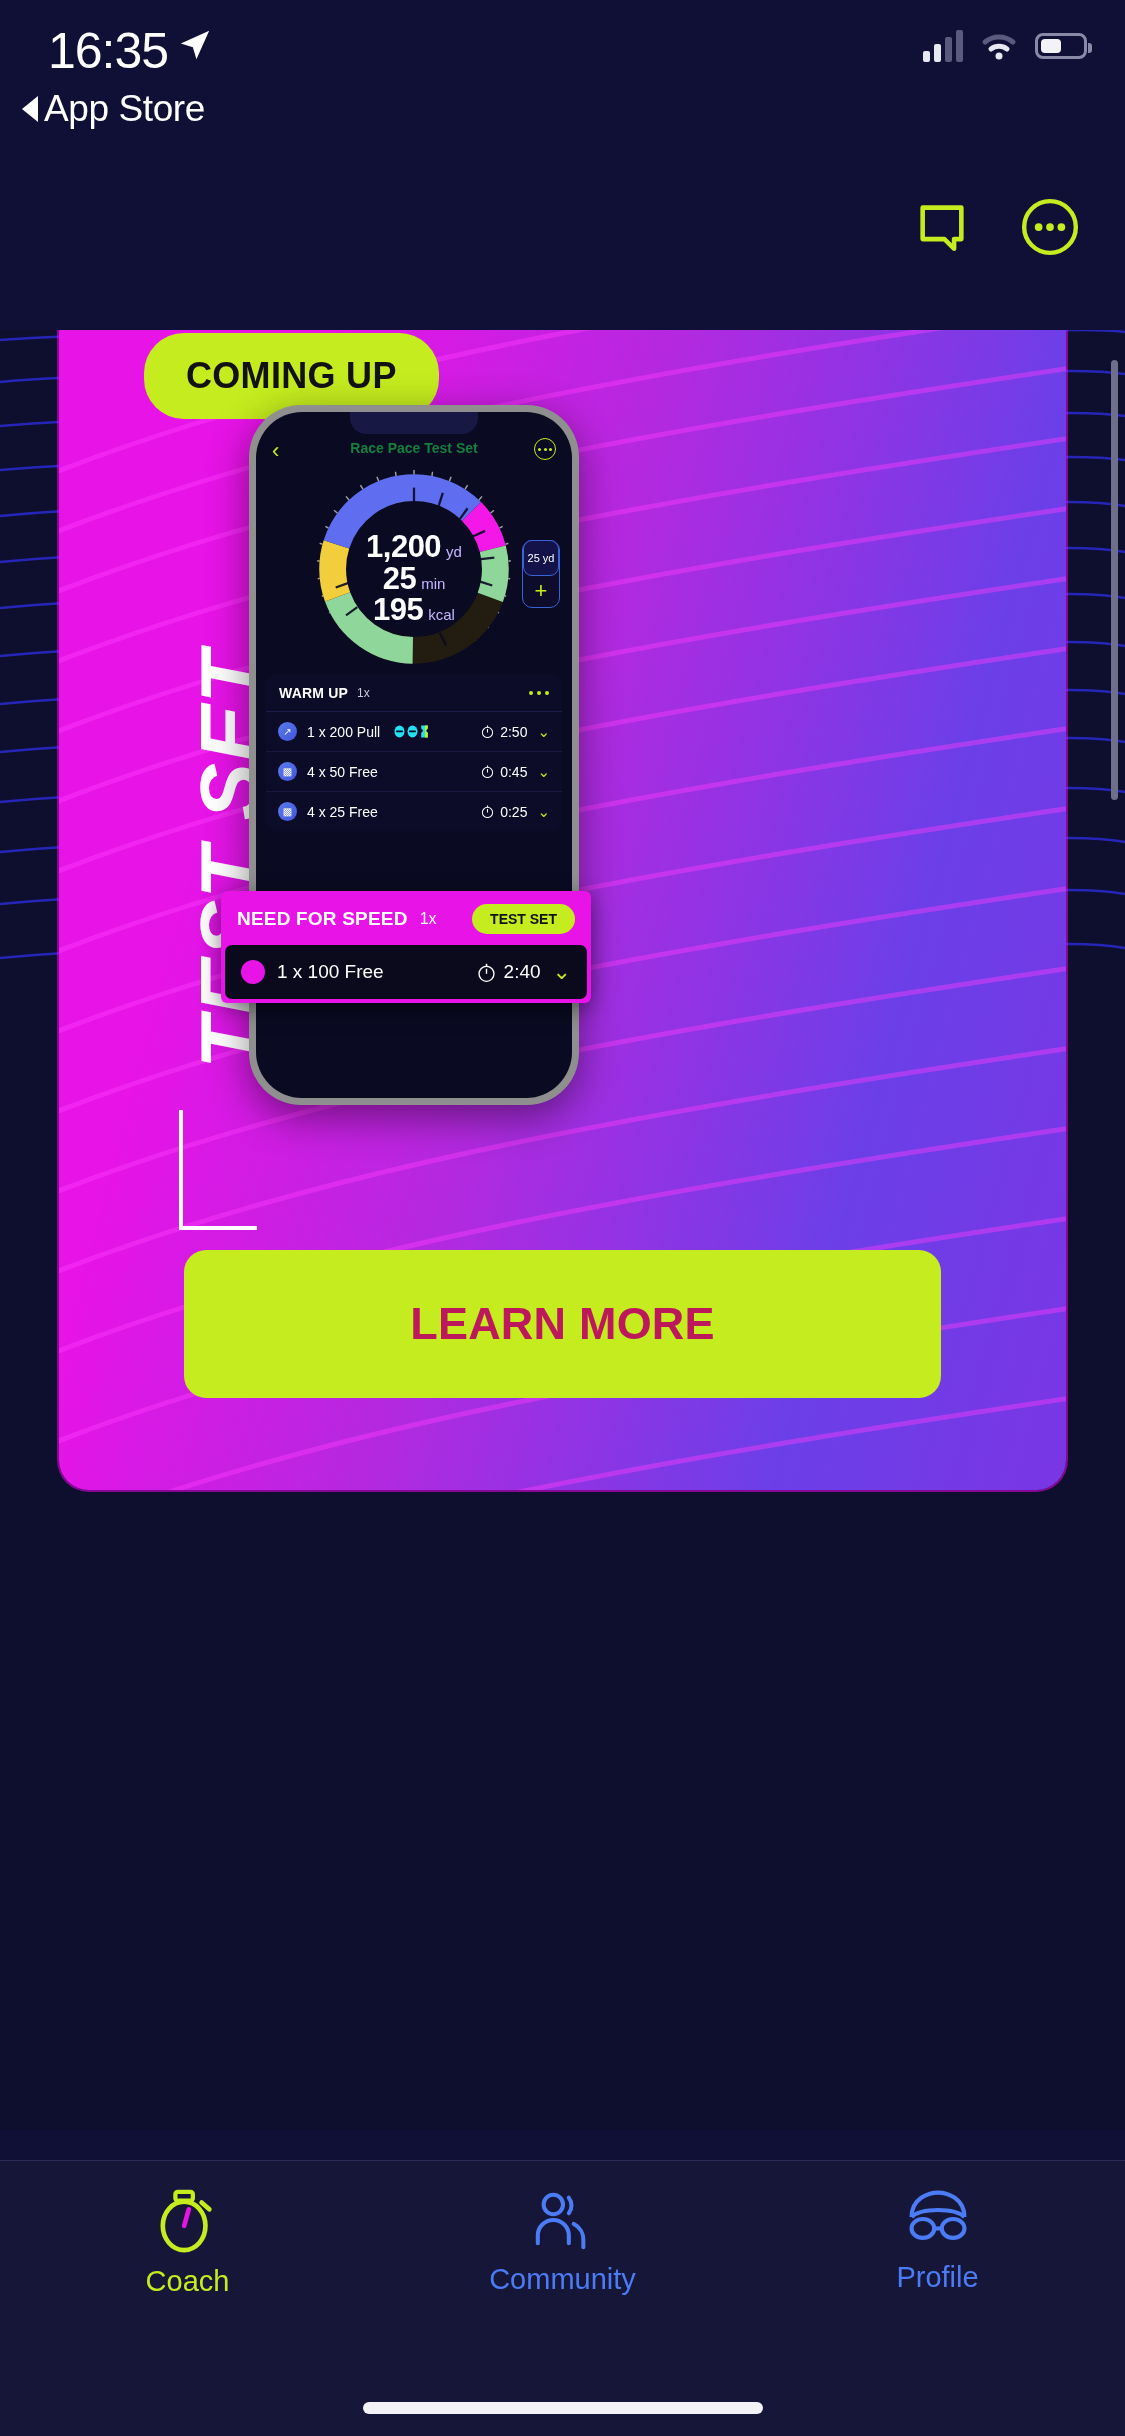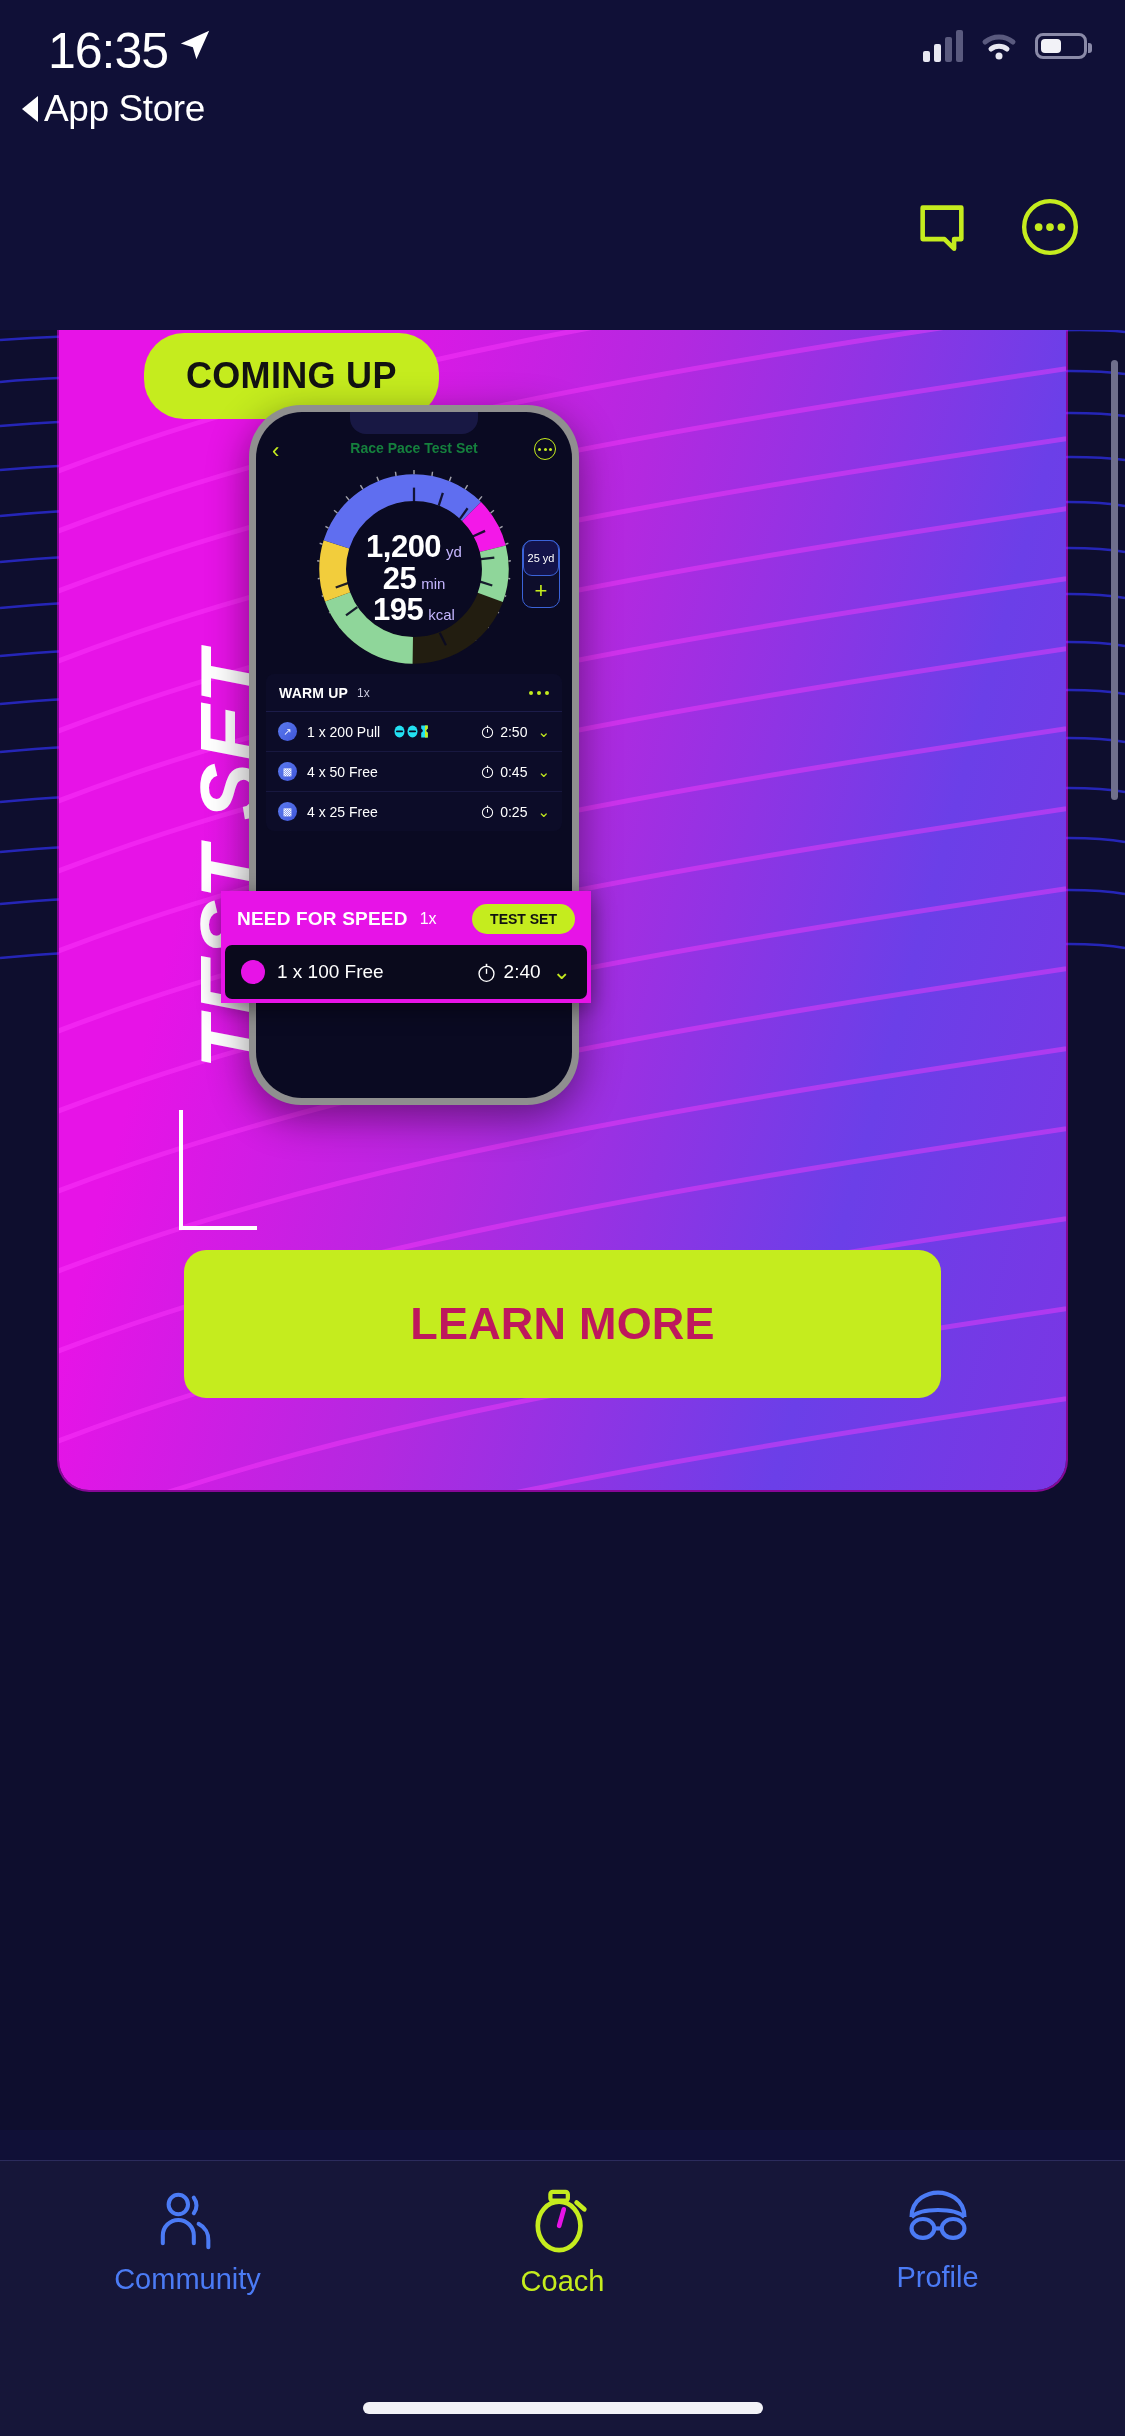--- a/index.html
+++ b/index.html
@@ -150,21 +150,21 @@
   .row-label { font-size:14px; color:#ffffff; white-space:nowrap; }
   .row-sub { font-size:10.5px; color:#9a9ab8; margin-top:1px; }
   .row-txtwrap { display:flex; flex-direction:column; }
   .eq-icons { display:flex; align-items:center; gap:2px; margin-left:4px; }
   .row-time { margin-left:auto; display:flex; align-items:center; gap:6px; font-size:14px; color:#ffffff; }
   .chev { color:#c5ec1e; font-size:15px; }
 
   
   .nfs {
     position:absolute; left:-28px; right:-12px; top:486px;
-    background:#e713e7; border-radius:0; padding:4px; z-index:6;
+    background:#e713e7; border-radius:6px; padding:4px; z-index:6;
     box-shadow:0 6px 22px rgba(0,0,0,.45);
     text-align:right;
   }
   .nfs-head { display:flex; align-items:center; padding:9px 12px 11px; gap:12px; }
   .nfs-name { font-size:19px; font-weight:700; color:#ffffff; letter-spacing:0.2px; }
   .nfs-reps { font-size:16px; color:#ffffff; }
   .nfs-badge {
     margin-left:auto; background:#c5ec1e; color:#121212; font-size:14px; font-weight:700;
     padding:7px 18px; border-radius:20px;
   }
@@ -509,37 +509,37 @@
         </div>
       </div>
     </div>
 
     <div class="learn-more">LEARN MORE</div>
   </div>
 
 </div>
 
 <div class="tabbar">
+  <div class="tab active">
+    <svg width="66" height="64" viewBox="0 0 34 33">
+      <ellipse cx="15" cy="19" rx="11" ry="12.5" fill="none" stroke="#c5ec1e" stroke-width="2.4"></ellipse>
+      <rect x="10.5" y="1.5" width="9" height="4.5" rx="1.2" fill="none" stroke="#c5ec1e" stroke-width="2.2"></rect>
+      <path d="M24 7 l4 3.5" stroke="#c5ec1e" stroke-width="2.4" stroke-linecap="round"></path>
+      <path d="M15 19 l2.4 -8.5" stroke="#e713e7" stroke-width="2.4" stroke-linecap="round"></path>
+    </svg>
+    <span class="tab-label">Coach</span>
+  </div>
   <div class="tab inactive">
     <svg width="66" height="62" viewBox="0 0 34 32">
       <circle cx="12" cy="8" r="5" fill="none" stroke="#4b7bf5" stroke-width="2.1"></circle>
       <path d="M4 28 v-4 a8 8 0 0 1 16 0 v4" fill="none" stroke="#4b7bf5" stroke-width="2.1" stroke-linecap="round"></path>
       <path d="M20 4.5 a6.5 6.5 0 0 1 0 8" fill="none" stroke="#4b7bf5" stroke-width="2.1" stroke-linecap="round"></path>
       <path d="M22.5 18 a9 9 0 0 1 5 8.5 v3.5" fill="none" stroke="#4b7bf5" stroke-width="2.1" stroke-linecap="round"></path>
     </svg>
     <span class="tab-label">Community</span>
-  </div>
-  <div class="tab active">
-    <svg width="66" height="64" viewBox="0 0 34 33">
-      <ellipse cx="15" cy="19" rx="11" ry="12.5" fill="none" stroke="#c5ec1e" stroke-width="2.4"></ellipse>
-      <rect x="10.5" y="1.5" width="9" height="4.5" rx="1.2" fill="none" stroke="#c5ec1e" stroke-width="2.2"></rect>
-      <path d="M24 7 l4 3.5" stroke="#c5ec1e" stroke-width="2.4" stroke-linecap="round"></path>
-      <path d="M15 19 l2.4 -8.5" stroke="#e713e7" stroke-width="2.4" stroke-linecap="round"></path>
-    </svg>
-    <span class="tab-label">Coach</span>
   </div>
   <div class="tab inactive">
     <svg width="68" height="60" viewBox="0 0 36 30">
       <path d="M4 14 C4 4 13 1 18 1 C23 1 32 4 32 14" fill="none" stroke="#4b7bf5" stroke-width="2.2"></path>
       <path d="M4 14 C9 9 27 9 32 14" fill="none" stroke="#4b7bf5" stroke-width="2.2"></path>
       <ellipse cx="10" cy="20" rx="6" ry="5" fill="none" stroke="#4b7bf5" stroke-width="2.2"></ellipse>
       <ellipse cx="26" cy="20" rx="6" ry="5" fill="none" stroke="#4b7bf5" stroke-width="2.2"></ellipse>
       <line x1="16" y1="20" x2="20" y2="20" stroke="#4b7bf5" stroke-width="2.2"></line>
     </svg>
     <span class="tab-label">Profile</span>

